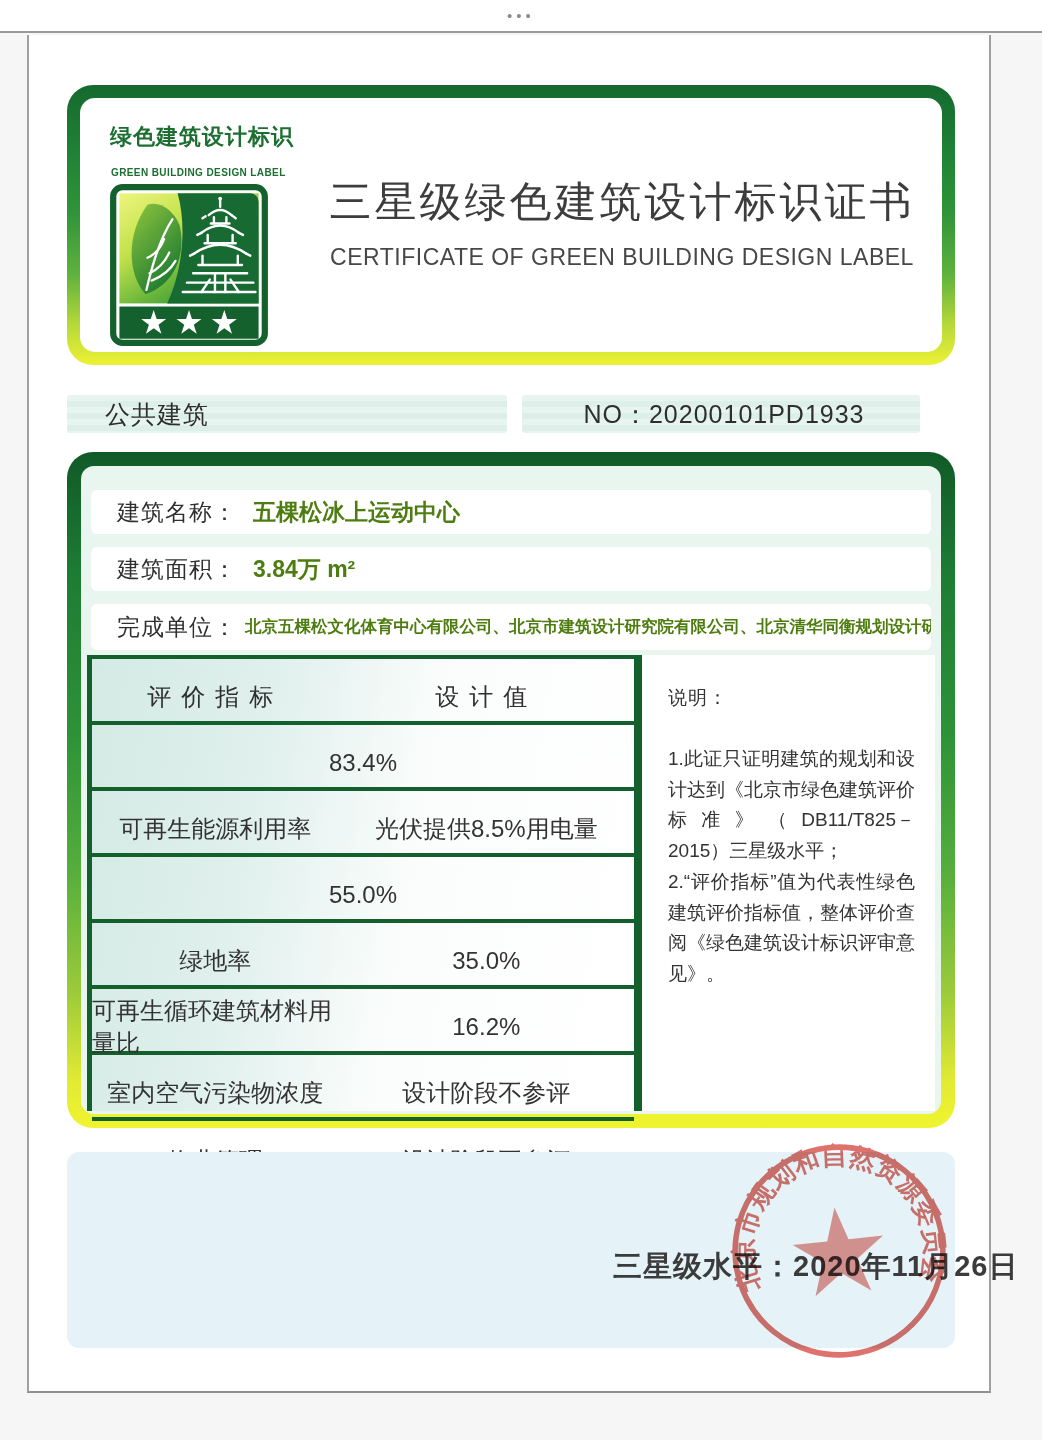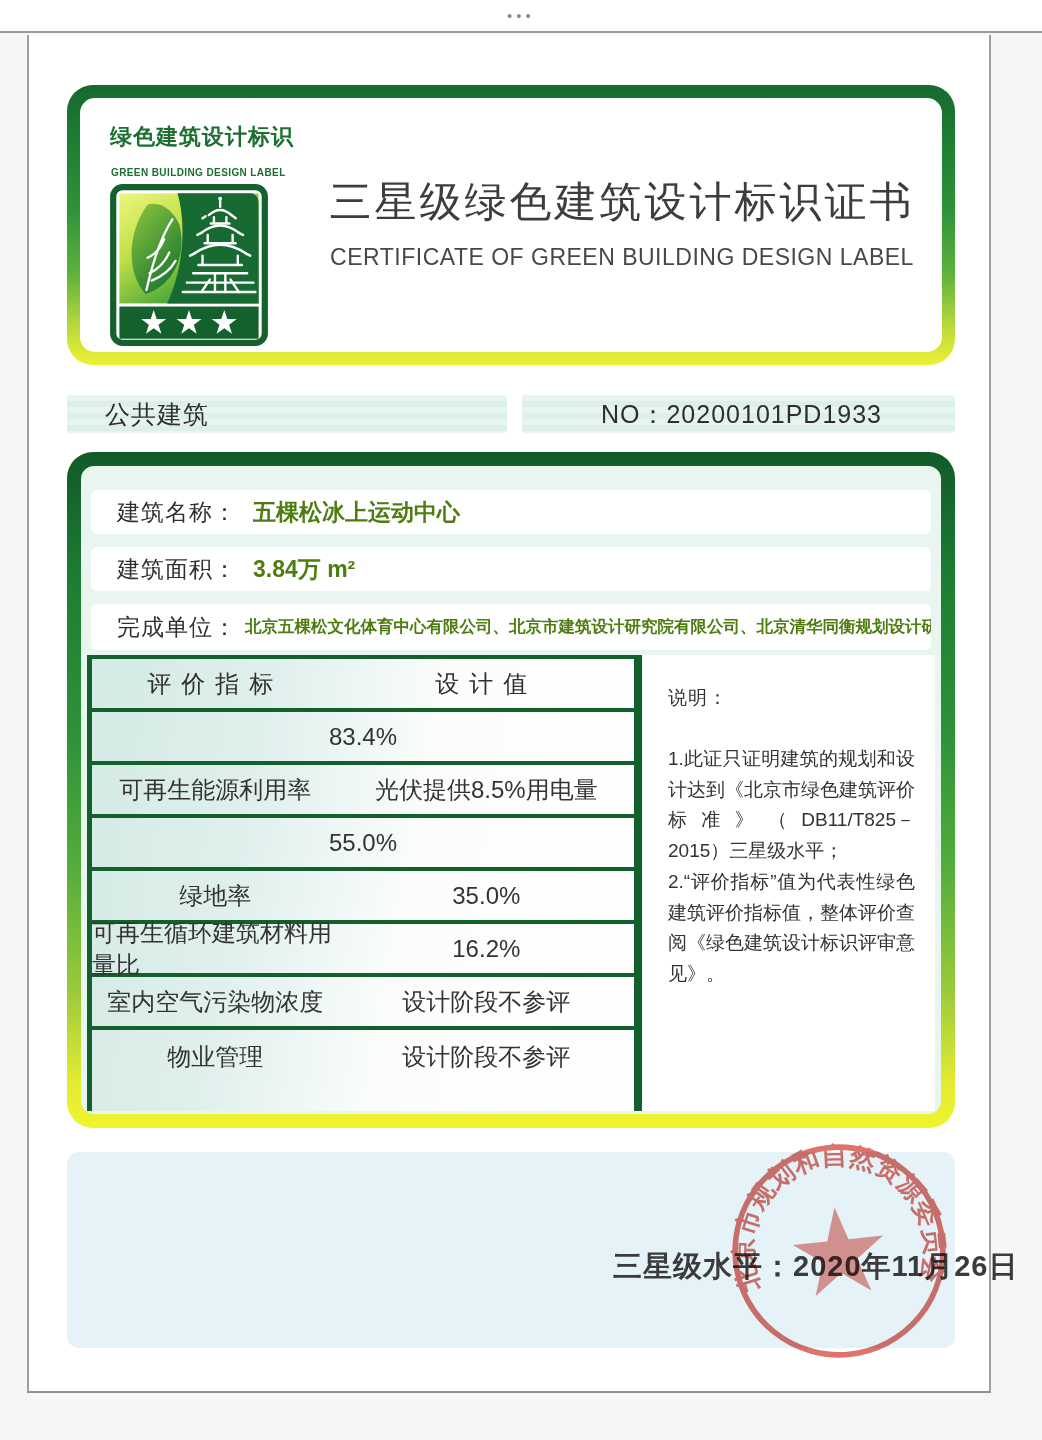--- a/index.html
+++ b/index.html
@@ -39,21 +39,21 @@
   }
   .cert-title { color:#3d3d3d; font-size:42px; font-weight:500; letter-spacing:3px; white-space:nowrap; }
   .cert-subtitle { color:#474747; font-size:23px; font-weight:500; letter-spacing:0.5px; margin-top:14px; white-space:nowrap; }
   
   .bar {
     position:absolute; height:38px; border-radius:3px;
     background:repeating-linear-gradient(180deg,#e7f4ef 0 6px,#dcefe8 6px 12px);
     display:flex; align-items:center;
   }
   .bar-type { left:38px; top:360px; width:440px; padding-left:38px; }
-  .bar-no   { left:493px; top:360px; width:433px; justify-content:center;padding-left:6px; }
+  .bar-no   { left:493px; top:360px; width:398px; justify-content:center;padding-left:6px; }
   .bar span { font-size:25px; color:#2e2e2e; letter-spacing:1px; }
   
   .main-box {
     position:absolute; left:38px; top:417px; width:888px; height:676px;
     border-radius:26px; padding:14px;
     background:linear-gradient(180deg,#115a28 0%,#1d7c33 18%,#2e9238 42%,#55ae3c 62%,#9ccb3a 80%,#e2ea33 93%,#f0f42f 100%);
   }
   .main-inner {
     width:100%; height:100%; border-radius:13px; background:#e9f5ef;
     padding:24px 10px 0 10px; position:relative;
@@ -66,21 +66,21 @@
   .info-value { font-size:23px; color:#4d7c0f; margin-left:16px;font-weight:bold; }
   .info-row.small .info-value { font-size:16.5px; margin-left:8px; letter-spacing:0; }
   .info-row.last { height:46px; }
   
   .table-notes { position:absolute; left:6px; right:6px; top:189px; bottom:3px; display:flex; }
   .itable {
     flex:0 0 555px; border-left:5px solid #14602c; border-right:8px solid #14602c;
     border-top:4px solid #14602c;
     background:linear-gradient(100deg,#d4eae4 0%,#e0f0ed 30%,#fbfdfc 58%,#ffffff 100%);
   }
-  .itable .trow { display:flex; height:53px; border-bottom:4px solid #14602c; }
+  .itable .trow { display:flex; height:53px; border-bottom:4px solid #14602c;margin-top:13px; }
   .itable .trow:last-child { border-bottom:none; }
   .itable .c1 { flex:0 0 45.5%; display:flex; align-items:center; justify-content:center; }
   .itable .c2 { flex:1; display:flex; align-items:center; justify-content:center; }
   .itable span { font-size:24px; color:#333; }
   .itable .thead span { letter-spacing:10px; color:#2f2f2f; }
   .notes {
     flex:1; background:#ffffff; padding:28px 20px 0 26px;
     font-size:19px; line-height:1.62; color:#333;
   }
   .notes .notes-title { margin-bottom:30px; letter-spacing:1px; }

